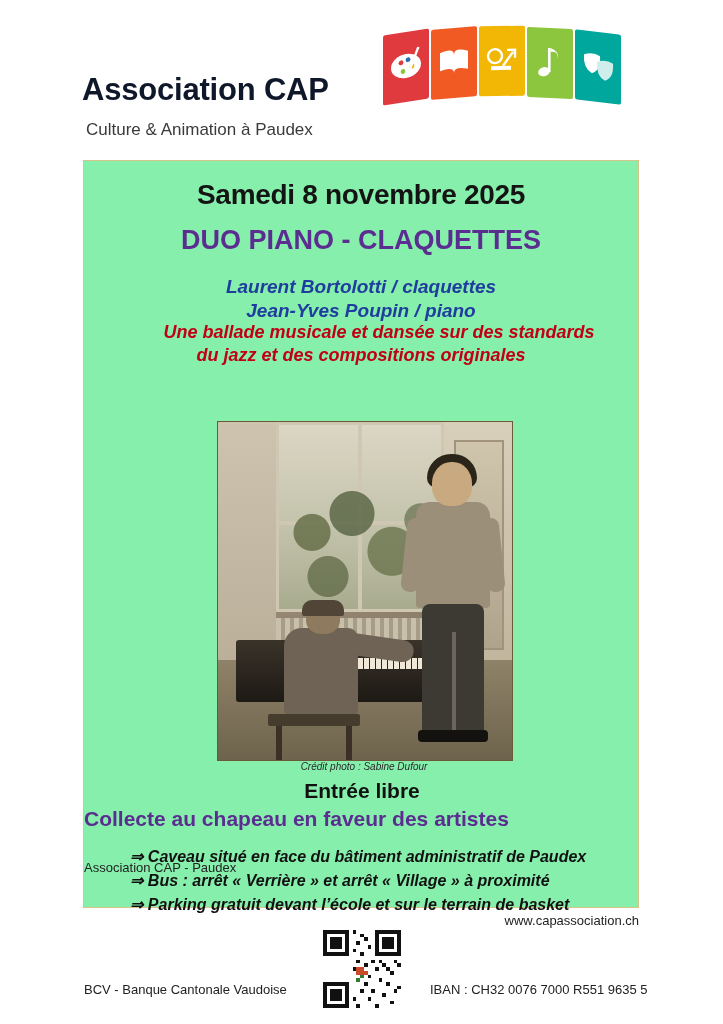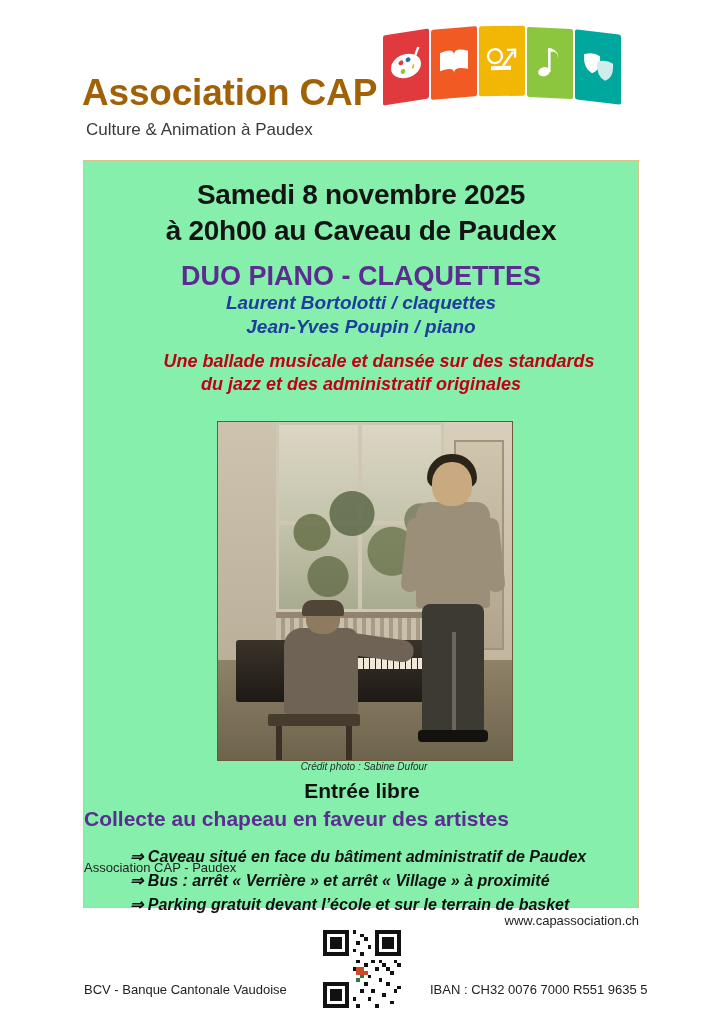--- a/index.html
+++ b/index.html
@@ -19,23 +19,23 @@
   .header {
     position: absolute;
     left: 0; top: 0;
     width: 723px;
     height: 160px;
   }
   .logo-title {
     position: absolute;
     left: 82px;
     top: 72px;
-    font-size: 37px;
-    font-weight: bold;
-    color: #a16207;
+    font-size: 31px;
+    font-weight: bold;
+    color: #0f172a;
     letter-spacing: -0.2px;
     white-space: nowrap;
   }
   .logo-sub {
     position: absolute;
     left: 86px;
     top: 120px;
     font-size: 17px;
     color: #3a3a3a;
     white-space: nowrap;
@@ -91,35 +91,34 @@
     letter-spacing: -0.3px;
   }
   .duo {
     margin-top: 14px;
     font-size: 27px;
     font-weight: bold;
     color: #5b2d90;
     letter-spacing: 0px;
   }
   .artist {
-    margin-top: 0;
+    margin-top: 20px;
     font-size: 19px;
     font-weight: bold;
     font-style: italic;
     color: #1f3d9e;
   }
   .artist2 {
     margin-top: 2px;
     font-size: 19px;
     font-weight: bold;
     font-style: italic;
     color: #1f3d9e;
   }
   .tag1 {
-    margin-top: 13px;
     font-size: 18px;
     font-weight: bold;
     font-style: italic;
     color: #c00014;
     padding-left: 36px;
   }
   .tag2 {
     margin-top: 2px;
     font-size: 18px;
     font-weight: bold;
@@ -388,26 +387,25 @@
         <path d="M9 24 q9 -4 16 0 q1 14 -8 18 q-9 -4 -8 -18 z" fill="#fff"></path>
         <path d="M22 30 q9 -4 16 0 q1 14 -8 18 q-9 -4 -8 -18 z" fill="#cfeeeb"></path>
       </svg>
     </div>
   </div>
 </div>
 
 <div class="poster">
 
   <div class="line date1">Samedi 8 novembre 2025</div>
-  <div class="line date2">à 20h00 au Caveau de Paudex</div>
   <div class="line duo">DUO PIANO - CLAQUETTES</div>
   <div class="line artist">Laurent Bortolotti / claquettes</div>
   <div class="line artist2">Jean-Yves Poupin / piano</div>
   <div class="line tag1">Une ballade musicale et dansée sur des standards</div>
-  <div class="line tag2">du jazz et des administratif originales</div>
+  <div class="line tag2">du jazz et des compositions originales</div>
 
   <div class="photo-wrap">
     <div class="photo">
       <div class="ph-wall-left"></div>
       <div class="ph-window"></div>
       <div class="ph-foliage"></div>
       <div class="ph-rightwall"></div>
       <div class="ph-door"></div>
       <div class="ph-radiator"></div>
       <div class="ph-floor"></div>

